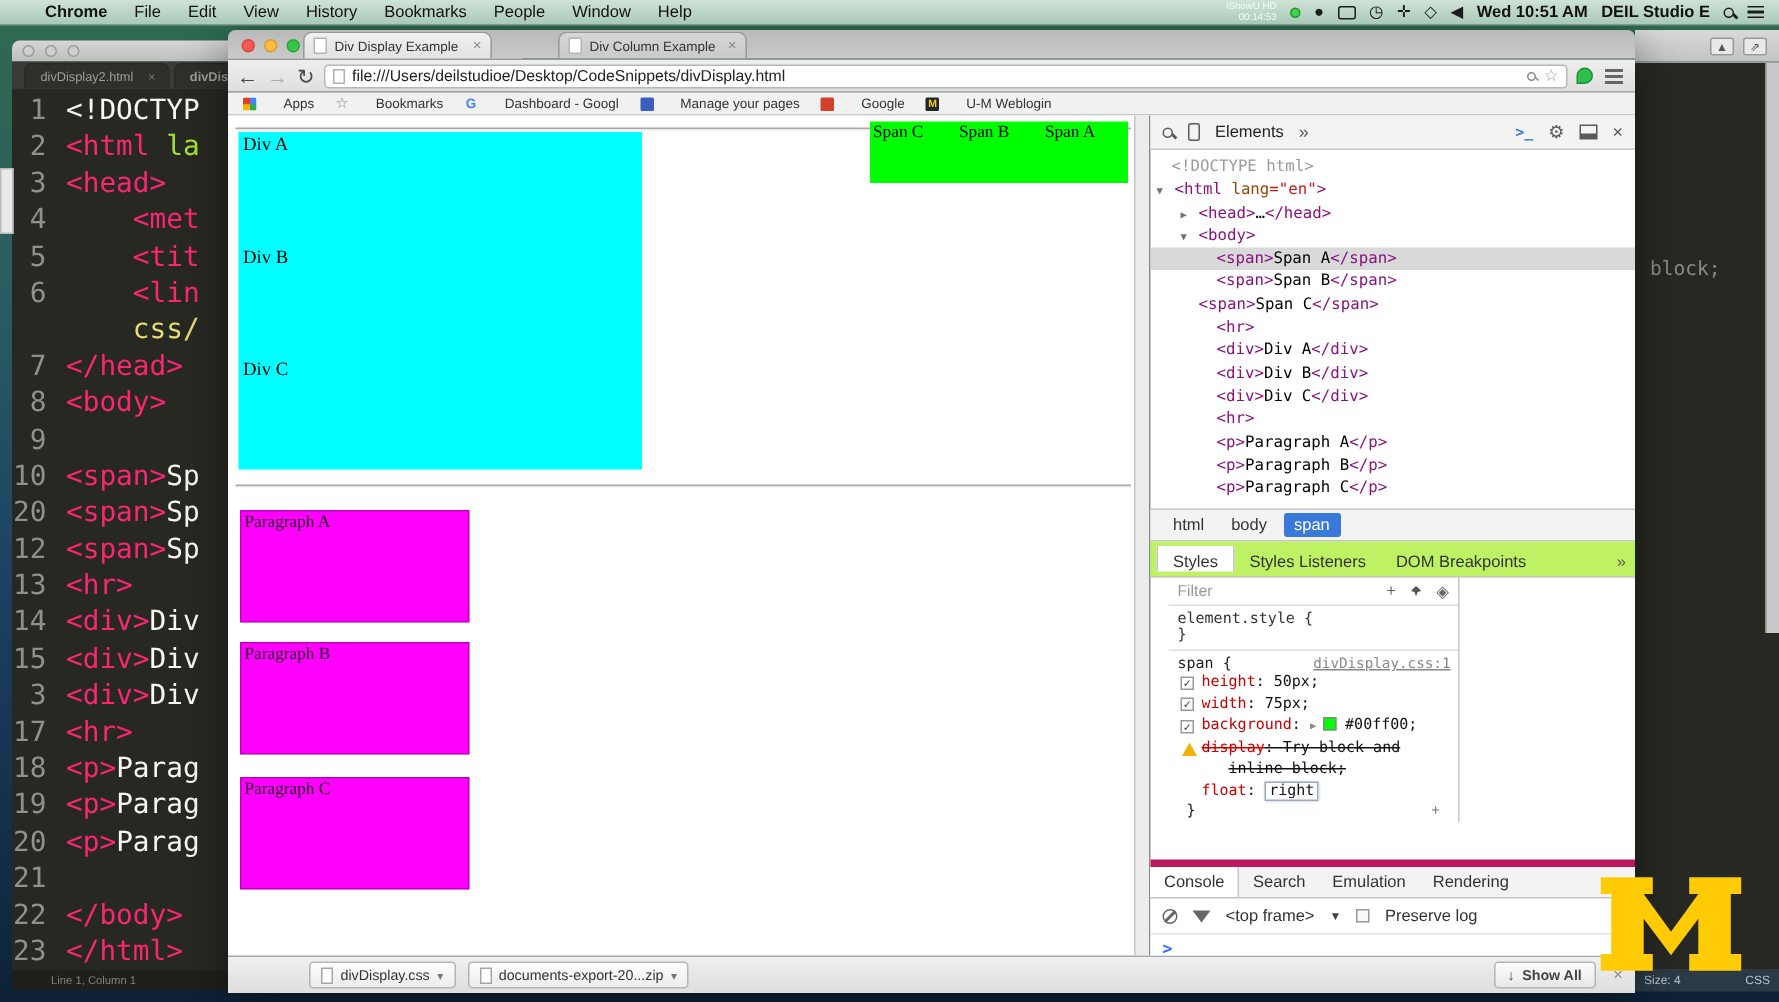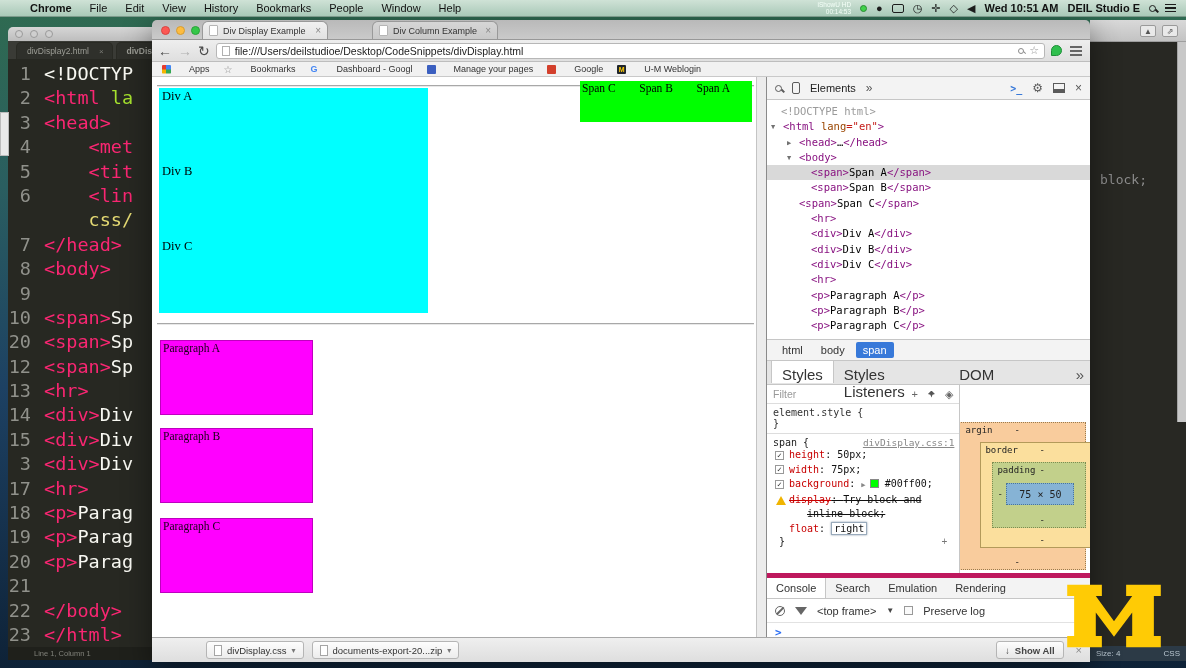--- a/index.html
+++ b/index.html
@@ -129,26 +129,26 @@
   .dom { position:absolute; top:23px; left:0; right:0; height:239px; overflow:hidden; padding-top:4px;
      font-family:"DejaVu Sans Mono",monospace; font-size:10.5px; }
   .dom-row { height:15.3px; line-height:15.3px; white-space:pre; position:relative; }
   .dom-row.selected { background:#d9d9d9; }
   .dom-arrow { position:absolute; font-size:7px; color:#727272; top:1px; }
   .dk { color:#881280; } .dtx { color:#000; } .dan { color:#994500; } .dav { color:#c41a16; } .dcm { color:#9a9a9a; }
   .crumbs { position:absolute; top:262px; left:0; right:0; height:22px; background:#f3f3f3;
      border-top:1px solid #c6c6c6; border-bottom:1px solid #c6c6c6; display:flex; align-items:center; gap:4px; padding-left:8px; font-size:11px; }
   .crumb { padding:2px 7px; color:#333; }
   .crumb.sel { background:#3879d9; color:#fff; border-radius:2px; }
-  .side-tabs { position:absolute; top:284px; left:0; right:0; height:24px; background:#e5e5e5; border-bottom:1px solid #c6c6c6;
-     display:flex; align-items:flex-start; font-size:15px; color:#333; }
+  .side-tabs { position:absolute; top:284px; left:0; right:0; height:24px; background:#bef264; border-bottom:1px solid #c6c6c6;
+     display:flex; align-items:center; font-size:11px; color:#333; }
   .side-tab { padding:5px 10px 0 10px; }
   .side-tab.active { background:#fff; border-left:1px solid #c6c6c6; border-right:1px solid #c6c6c6; margin-left:4px; }
   .side-more { padding:5px 6px 0 0; margin-left:auto; color:#555; }
-  .styles-wrap { position:absolute; top:308px; left:0; right:0; height:188px; display:flex; }
+  .styles-wrap { position:absolute; top:308px; left:12px; right:0; height:188px; display:flex;flex-direction:column; }
   .styles-pane { width:194px; border-right:1px solid #c6c6c6; font-family:"DejaVu Sans Mono",monospace; font-size:10px; overflow:hidden; }
   .filter-row { height:19px; border-bottom:1px solid #ddd; display:flex; align-items:center; padding:0 6px; gap:10px;
      font-family:"Liberation Sans",sans-serif; }
   .filter-row .ftext { color:#999; flex:1; font-size:10.5px; }
   .f-ic { color:#666; font-size:11px; }
   .pin-ic { width:7px; height:7px; background:#555; clip-path:polygon(50% 0,100% 50%,65% 60%,50% 100%,35% 60%,0 50%); }
   .es-block { padding:3px 6px 4px 6px; border-bottom:1px solid #ddd; color:#333; }
   .rule { padding:3px 6px 2px 6px; position:relative; }
   .rule .src { position:absolute; right:5px; top:3px; color:#888; text-decoration:underline; font-size:9.5px; }
   .cssprop { padding-left:16px; position:relative; line-height:14.5px; }

